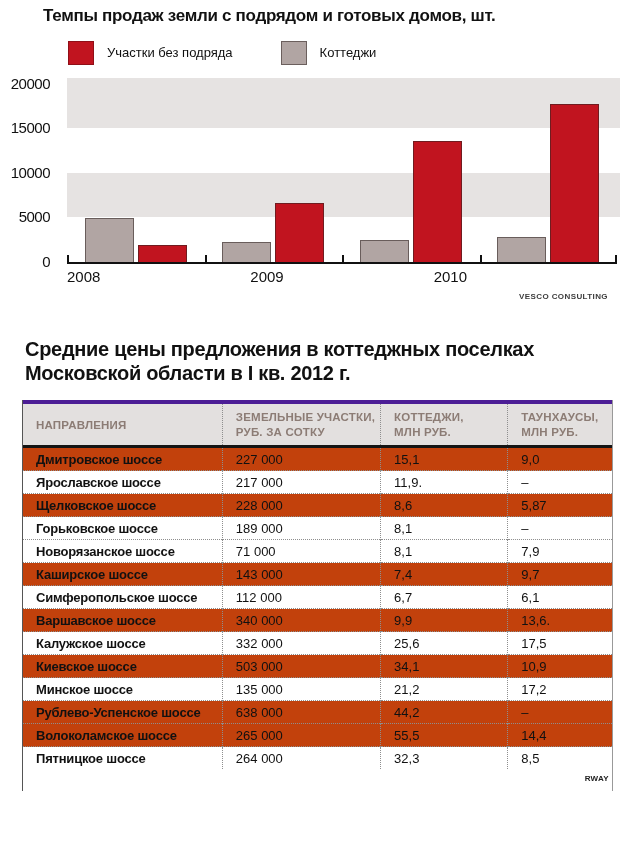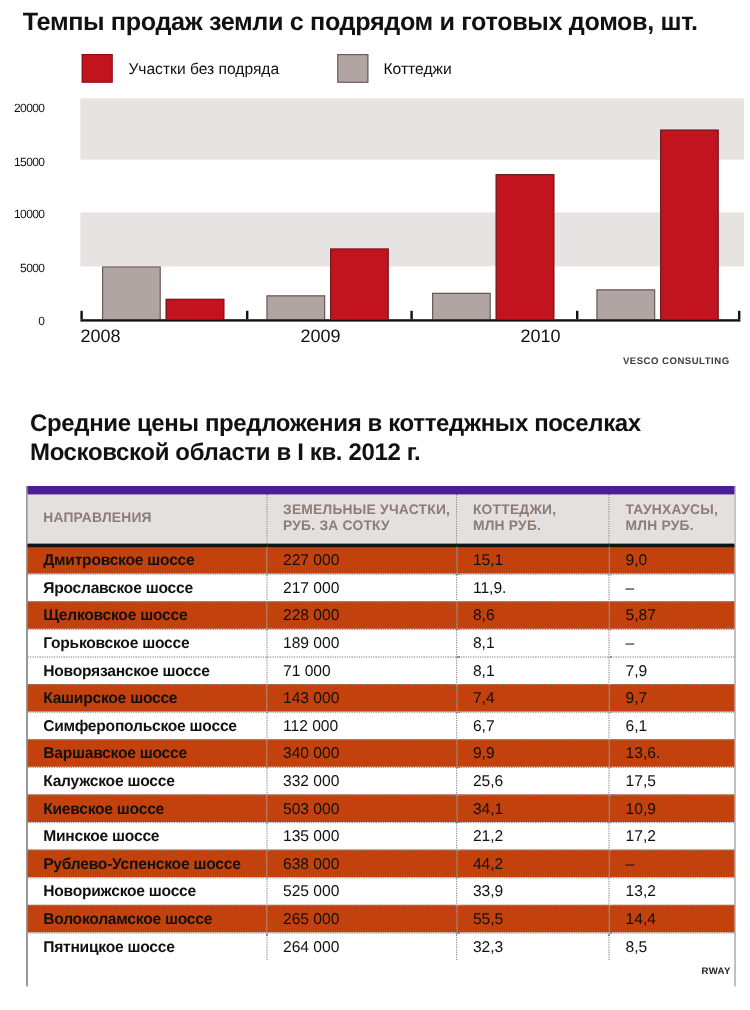--- a/index.html
+++ b/index.html
@@ -2,60 +2,60 @@
 <html><head>
 <meta charset="utf-8">
 <style>
   html,body { margin:0; padding:0; }
   body {
     width:625px; height:842px; background:#fff; position:relative;
     font-family:"Liberation Sans", sans-serif; color:#111; overflow:hidden;
   }
   
   .chart-title {
-    font-size:21px; font-weight:bold; letter-spacing:-0.3px;
-    margin:7px 10px 0 19px; line-height:1.1;
+    font-size:17px; font-weight:bold; letter-spacing:-0.3px;
+    margin:7px 10px 0 43px; line-height:1.1;
   }
   .legend { display:flex; align-items:flex-end; margin:15px 0 0 68px; height:24px; }
   .legend-swatch { width:24px; height:22px; flex:0 0 auto; }
   .legend-swatch.red { border:1px solid rgba(0,0,0,0.25); }
   .legend-swatch.gray { border:1px solid #6b5f5d; }
   .legend-label { font-size:13px; margin-left:13px; }
   .legend-item { display:flex; align-items:center; }
   .legend-item + .legend-item { margin-left:48px; }
 
   .chart { position:relative; margin-top:13px; }
   .plot { position:relative; margin-left:67px; width:550px; height:184px; }
   .band { position:absolute; left:0; right:-3px; }
   .bars-row { position:absolute; left:0; right:0; top:0; bottom:0; display:flex; }
   .bar-group { flex:1 1 0; display:flex; align-items:flex-end; justify-content:center; }
   .bar { width:49px; box-sizing:border-box; border:1px solid rgba(45,35,33,0.55); border-bottom:none; }
   .bar + .bar { margin-left:4px; }
   .x-axis { position:absolute; left:0; right:0; bottom:-2px; height:2px; background:#111; }
   .x-tick { position:absolute; bottom:0; width:2px; height:7px; background:#111; }
   .y-labels { position:absolute; left:-67px; top:0; bottom:0; width:58px; }
-  .y-label { position:absolute; right:21px; font-size:10px; letter-spacing:-0.5px; }
+  .y-label { position:absolute; right:8px; font-size:15px; letter-spacing:-0.5px; }
   .x-labels { display:flex; margin-left:67px; width:550px; margin-top:6px; }
   .x-label { flex:1 1 0; text-align:left; font-size:15px; }
   .chart-credit {
     text-align:right; margin:7px 17px 0 0; font-size:8px;
     letter-spacing:0.4px; color:#3c3c3c; font-weight:bold;
   }
 
   
   .table-title {
     font-size:20px; font-weight:bold; letter-spacing:-0.3px;
     margin:36px 25px 0 25px; line-height:1.22; width:580px;
   }
   .table-wrap {
     margin:15px 12px 0 22px;
     border-left:1px solid #555; border-right:1px solid #999;
     padding-bottom:2px;
   }
-  table.price-table { width:100%; border-collapse:collapse; border-top:7px solid #4c1d95; }
+  table.price-table { width:100%; border-collapse:collapse; border-top:4px solid #4c1d95; }
   .price-table th {
     background:#e3e0df; color:#8c7c75; font-size:11.5px; font-weight:bold;
     text-align:left; vertical-align:middle; padding:6px 4px 6px 13px;
     white-space:pre-line; letter-spacing:0.2px; line-height:1.25;
     border-bottom:3px solid #141414;
   }
   .price-table td {
     font-size:13px; padding:3px 4px 3px 13px; height:16px; vertical-align:middle;
     border-top:1px dotted #8e8e8e;
   }
@@ -216,26 +216,20 @@
           <td class="">135 000</td>
           <td class="">21,2</td>
           <td class="">17,2</td>
         </tr>
         <tr class="alt">
           <td class="dir">Рублево-Успенское шоссе</td>
           <td class="">638 000</td>
           <td class="">44,2</td>
           <td class="">–</td>
         </tr>
-        <tr class="">
-          <td class="dir">Новорижское шоссе</td>
-          <td class="">525 000</td>
-          <td class="">33,9</td>
-          <td class="">13,2</td>
-        </tr>
         <tr class="alt">
           <td class="dir">Волоколамское шоссе</td>
           <td class="">265 000</td>
           <td class="">55,5</td>
           <td class="">14,4</td>
         </tr>
         <tr class="">
           <td class="dir">Пятницкое шоссе</td>
           <td class="">264 000</td>
           <td class="">32,3</td>

